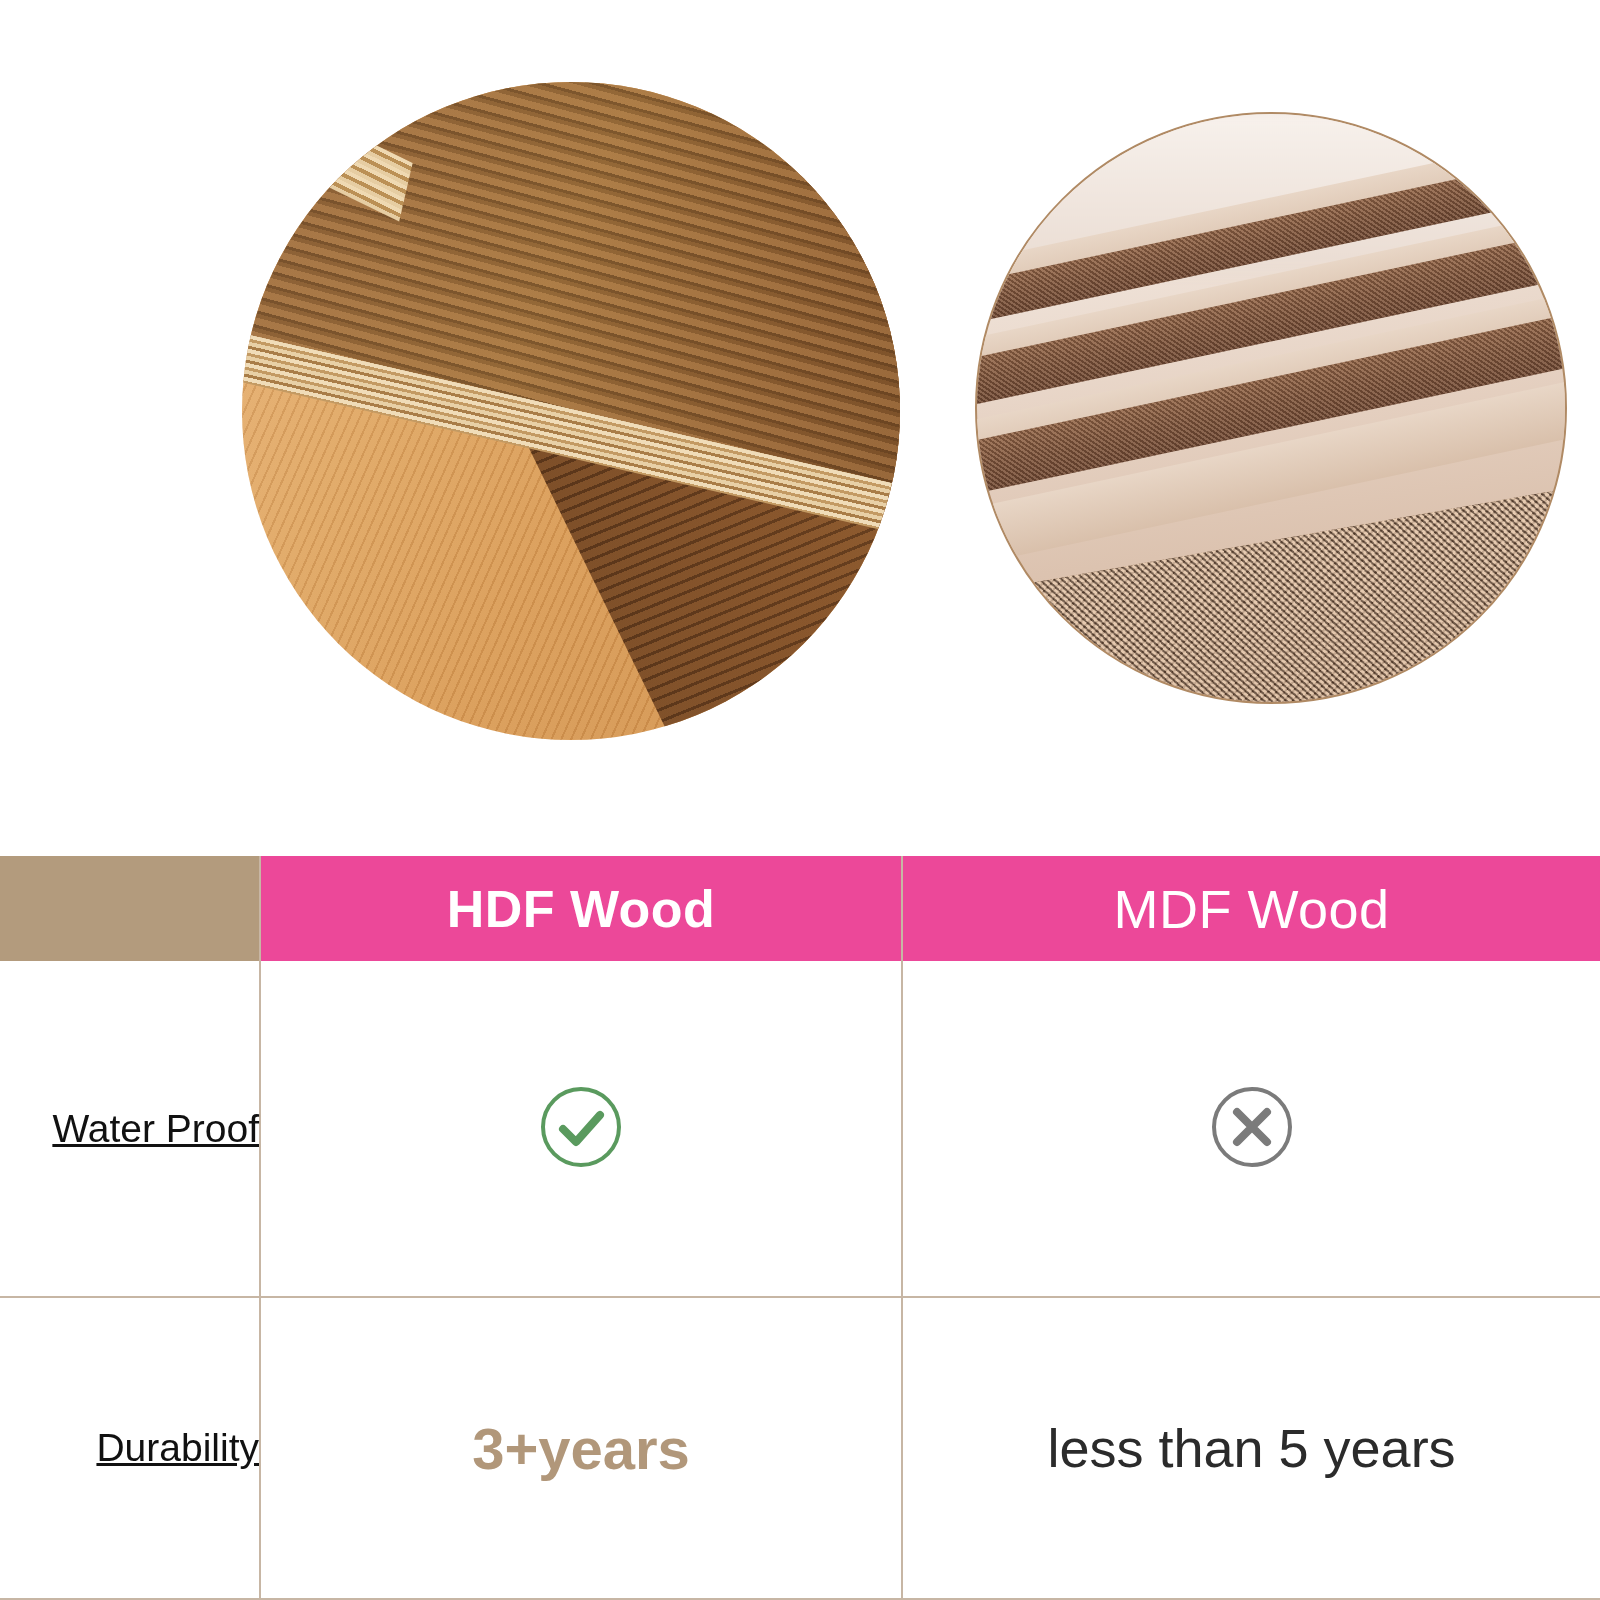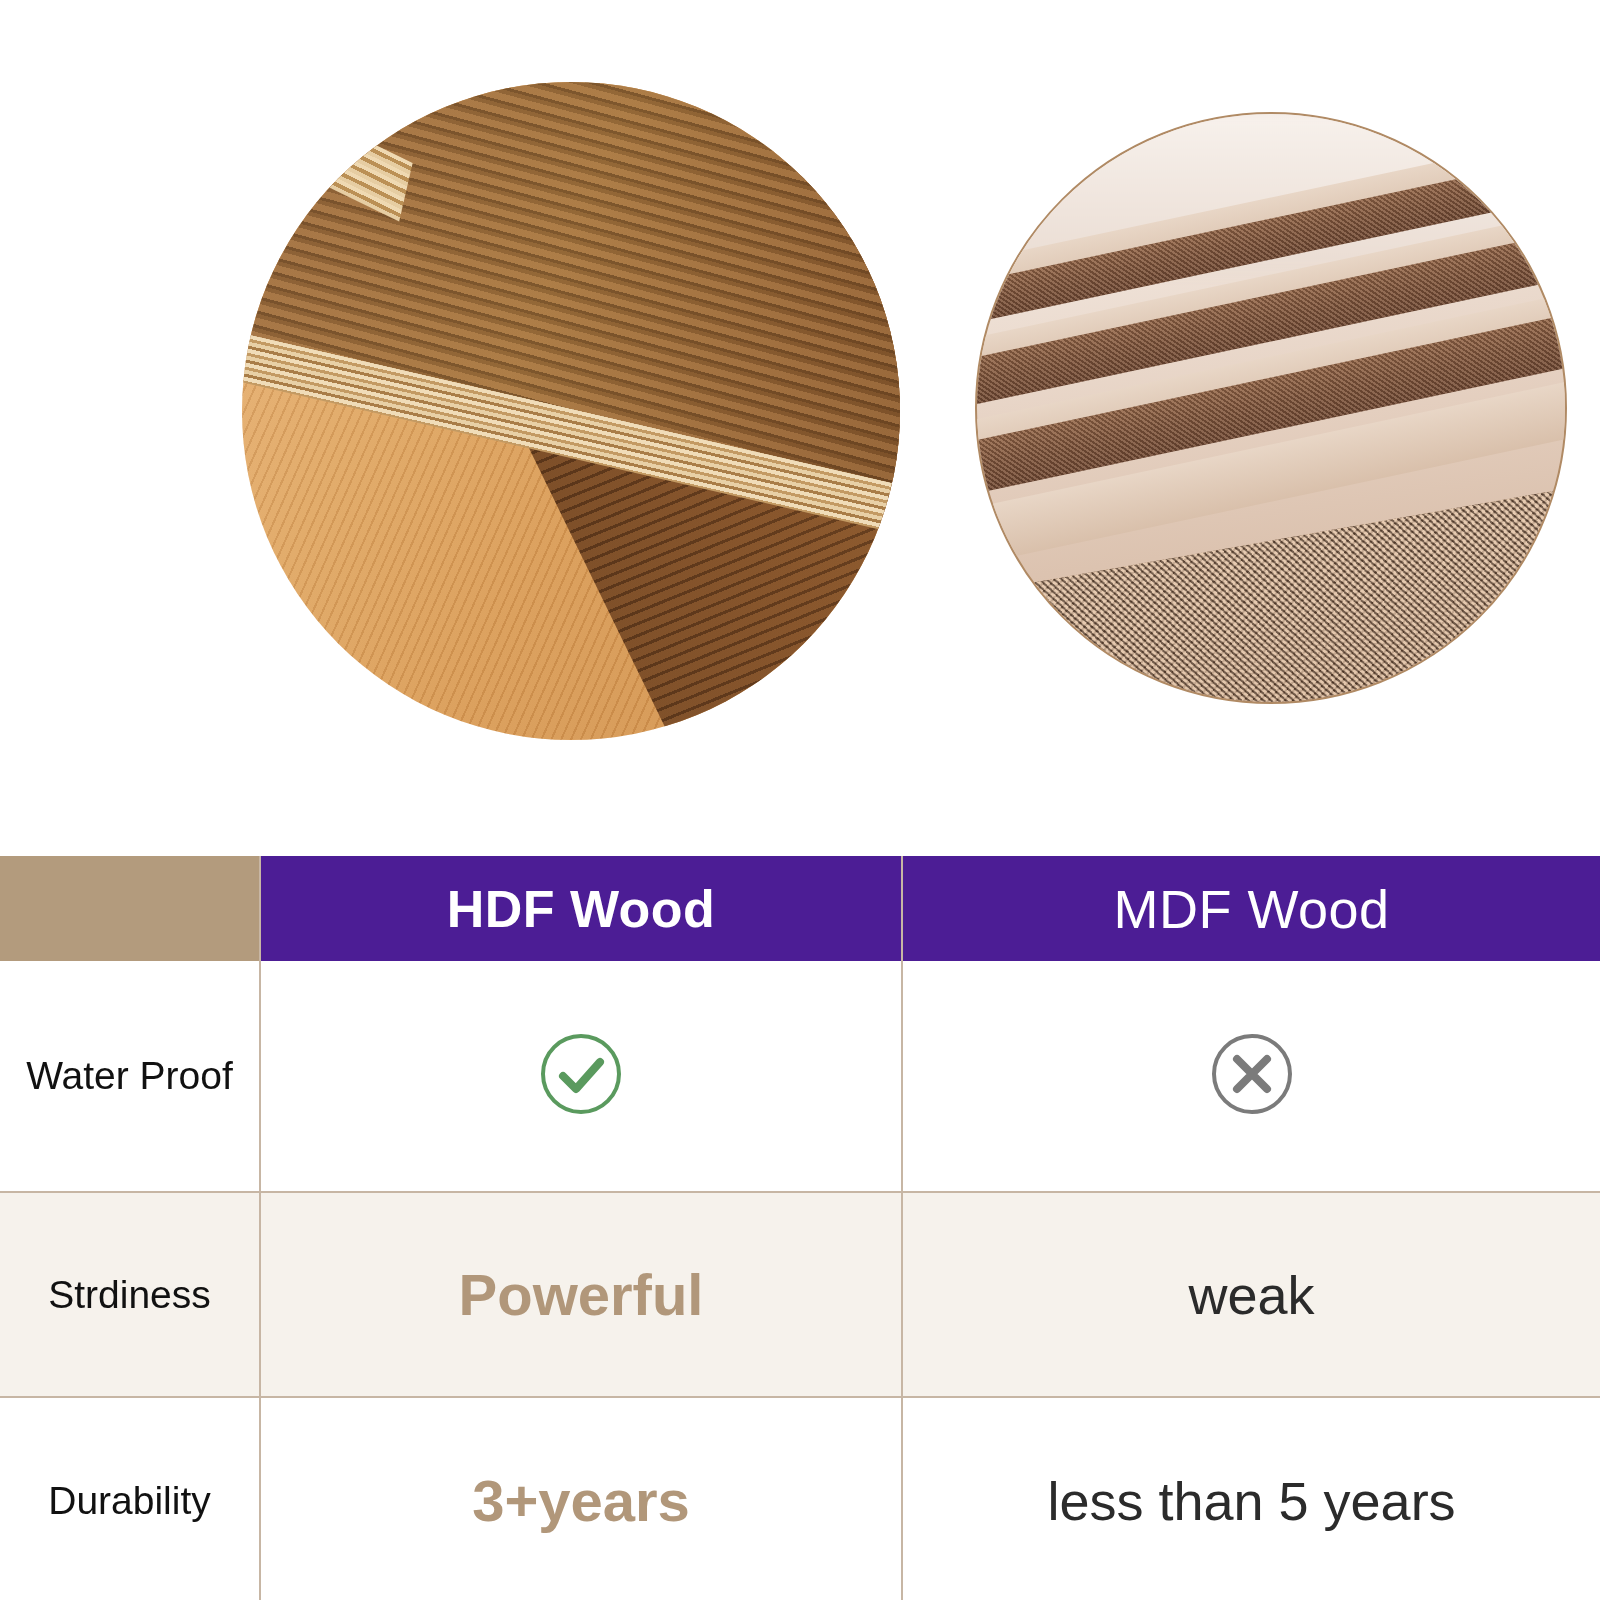--- a/index.html
+++ b/index.html
@@ -143,37 +143,37 @@
   .cmp-table col.c-hdf{width:642px;}
   .cmp-table col.c-mdf{width:698px;}
 
   .cmp-table td, .cmp-table th{
     padding:0;margin:0;vertical-align:middle;
     border-right:2px solid #c7b6a4;
   }
   .cmp-table td:last-child, .cmp-table th:last-child{border-right:none;}
 
   thead th{
-    height:105px;background:#4c1d95;color:#ffffff;
+    height:105px;background:#ec4899;color:#ffffff;
     font-weight:400;text-align:center;
   }
   th.head-feature{background:#b39b7d;}
   th.head-hdf{font-size:52px;font-weight:700;letter-spacing:.5px;}
   th.head-mdf{font-size:54px;font-weight:300;letter-spacing:.5px;margin-top:37px;}
 
   tbody tr{border-bottom:2px solid #c7b6a4;}
   tbody tr.row-shaded td{background:#f6f2ec;}
   tbody tr.row-plain td{background:#ffffff;}
 
   .row-waterproof td{height:230px;}
   .row-sturdiness td{height:203px;}
   .row-durability  td{height:205px;}
 
   td.feature-cell{
-    text-align:center;color:#111111;font-size:39px;font-weight:400;
+    text-align:right;color:#111111;font-size:39px;font-weight:400;text-decoration:underline;
   }
   td.value-cell{text-align:center;}
 
   .val-strong{color:#b1977a;font-size:58px;font-weight:700;}
   .val-plain{color:#2b2b2b;font-size:54px;font-weight:400;}
 
   .icon-wrap{display:inline-block;line-height:0;}
 
   
 </style>
@@ -248,29 +248,20 @@
       <td class="value-cell">
         <span class="icon-wrap">
           <svg width="86" height="86" viewBox="0 0 86 86">
             <circle cx="43" cy="43" r="38" fill="none" stroke="#7b7b7b" stroke-width="4"></circle>
             <path d="M28 28 L58 58 M58 28 L28 58" fill="none" stroke="#7b7b7b" stroke-width="8" stroke-linecap="round"></path>
           </svg>
         </span>
       </td>
     </tr>
 
-    <tr class="row-shaded row-sturdiness">
-      <td class="feature-cell">Strdiness</td>
-      <td class="value-cell">
-        <span class="val-strong">Powerful</span>
-      </td>
-      <td class="value-cell">
-        <span class="val-plain">weak</span>
-      </td>
-    </tr>
 
     <tr class="row-plain row-durability">
       <td class="feature-cell">Durability</td>
       <td class="value-cell">
         <span class="val-strong">3+years</span>
       </td>
       <td class="value-cell">
         <span class="val-plain">less than 5 years</span>
       </td>
     </tr>

